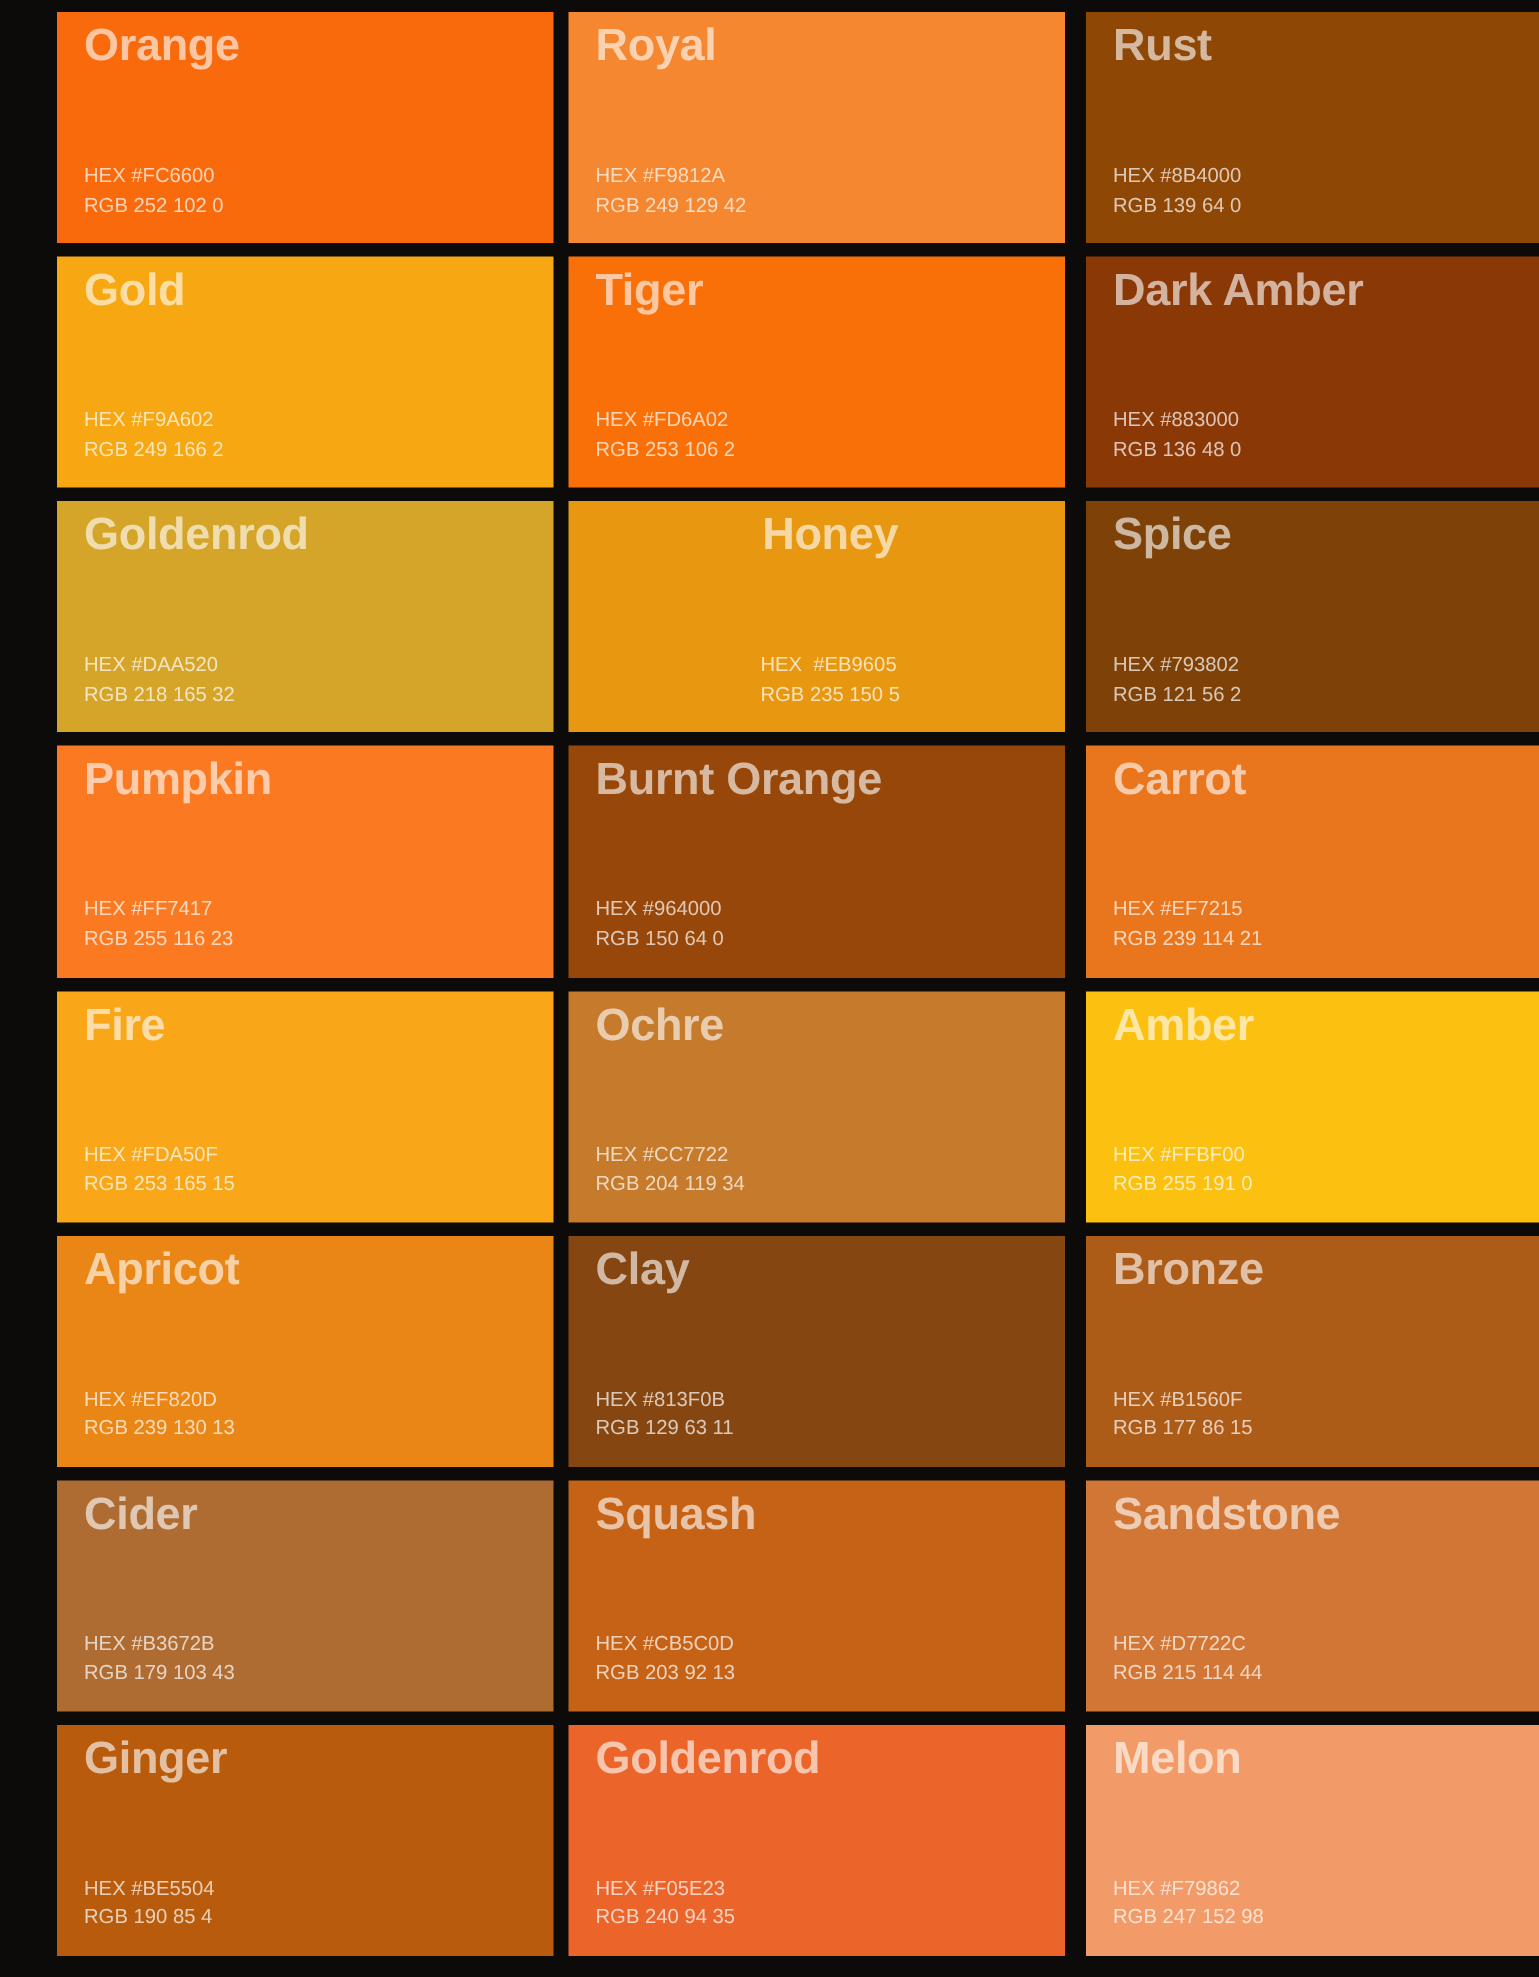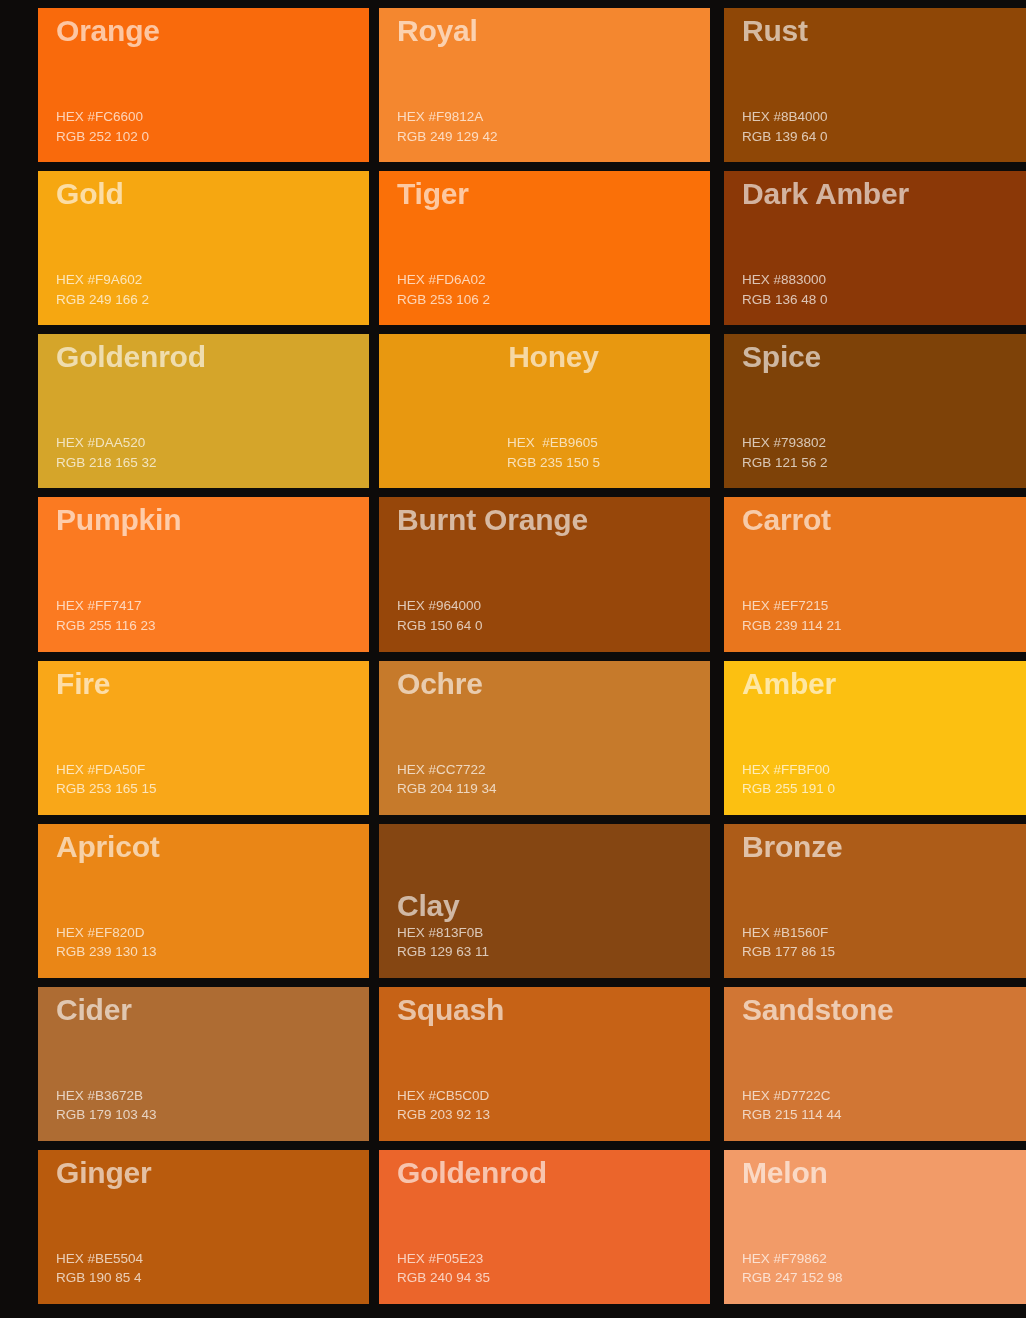--- a/index.html
+++ b/index.html
@@ -120,21 +120,21 @@
       <div class="swatch-codes"><span class="swatch-hex">HEX #CC7722</span><span class="swatch-rgb">RGB 204 119 34</span></div>
     </div>
     <div class="swatch-card col-3" style="background: rgb(252, 192, 17); gap: 34px;">
       <div class="swatch-title">Amber</div>
       <div class="swatch-codes"><span class="swatch-hex">HEX #FFBF00</span><span class="swatch-rgb">RGB 255 191 0</span></div>
     </div>
     <div class="swatch-card" style="background: rgb(234, 134, 22);">
       <div class="swatch-title">Apricot</div>
       <div class="swatch-codes"><span class="swatch-hex">HEX #EF820D</span><span class="swatch-rgb">RGB 239 130 13</span></div>
     </div>
-    <div class="swatch-card" style="background: rgb(133, 70, 18); justify-content: flex-end;">
+    <div class="swatch-card" style="background: rgb(133, 70, 18);">
       <div class="swatch-title">Clay</div>
       <div class="swatch-codes"><span class="swatch-hex">HEX #813F0B</span><span class="swatch-rgb">RGB 129 63 11</span></div>
     </div>
     <div class="swatch-card col-3" style="background: rgb(173, 92, 24);">
       <div class="swatch-title">Bronze</div>
       <div class="swatch-codes"><span class="swatch-hex">HEX #B1560F</span><span class="swatch-rgb">RGB 177 86 15</span></div>
     </div>
     <div class="swatch-card" style="background: rgb(174, 108, 51);">
       <div class="swatch-title">Cider</div>
       <div class="swatch-codes"><span class="swatch-hex">HEX #B3672B</span><span class="swatch-rgb">RGB 179 103 43</span></div>

